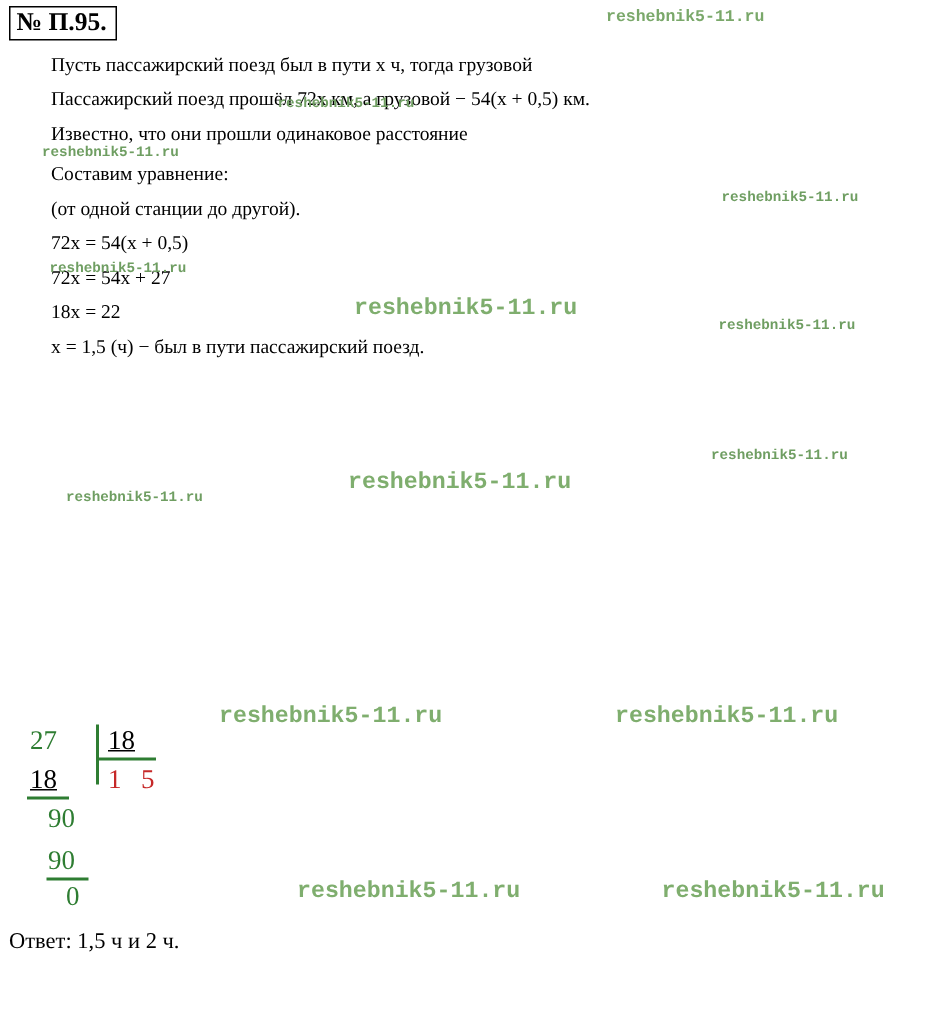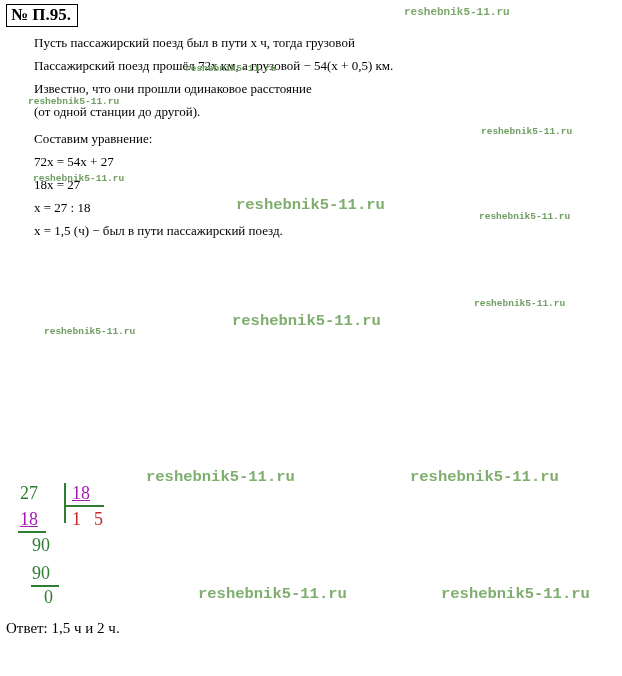--- a/index.html
+++ b/index.html
@@ -79,21 +79,21 @@
     width: 40px;
     height: 1.5px;
     background: #2e7d32;
   }
   .d-num {
     position: absolute;
     color: #2e7d32;
   }
   .d-blue {
     position: absolute;
-    color: #a21caf;
+    color: #000000;
     text-decoration: underline;
   }
   .d-red {
     position: absolute;
     color: #c62828;
   }
   .underline-green {
     position: absolute;
     height: 1.5px;
     background: #2e7d32;
@@ -123,25 +123,25 @@
 <body>
 
 <div class="page">
 
   <div class="problem-number">№ П.95.</div>
 
   <div class="solution">
     <div class="line">Пусть пассажирский поезд был в пути x ч, тогда грузовой</div>
     <div class="line">Пассажирский поезд прошёл 72x км, а грузовой − 54(x + 0,5) км.</div>
     <div class="line">Известно, что они прошли одинаковое расстояние</div>
+    <div class="line gap-top">Составим уравнение:</div>
     <div class="line">(от одной станции до другой).</div>
-    <div class="line gap-top">Составим уравнение:</div>
+    <div class="line">72x = 54(x + 0,5)</div>
     <div class="line">72x = 54x + 27</div>
-    <div class="line">18x = 27</div>
-    <div class="line">x = 27 : 18</div>
+    <div class="line">18x = 22</div>
     <div class="line">x = 1,5 (ч) − был в пути пассажирский поезд.</div>
   </div>
 
   <div class="division">
     <div class="d-num" style="left:6px; top:0px;">27</div>
     <div class="d-blue" style="left:58px; top:0px;">18</div>
     <div class="div-vline"></div>
     <div class="div-hline"></div>
     <div class="d-blue" style="left:6px; top:26px;">18</div>
     <div class="underline-green" style="left:4px; top:48px; width:28px;"></div>

